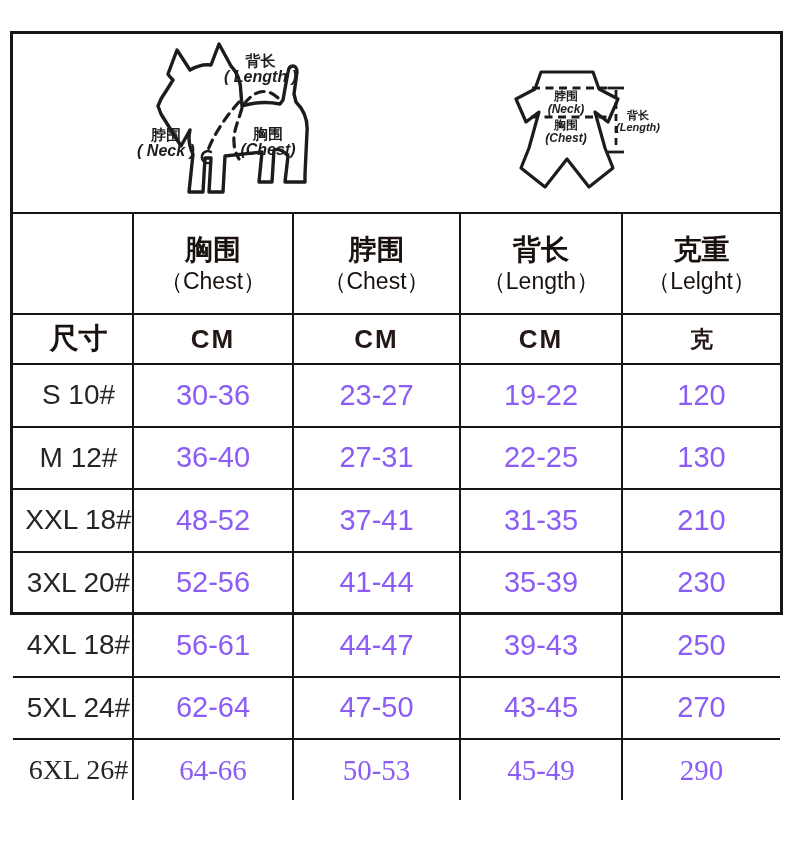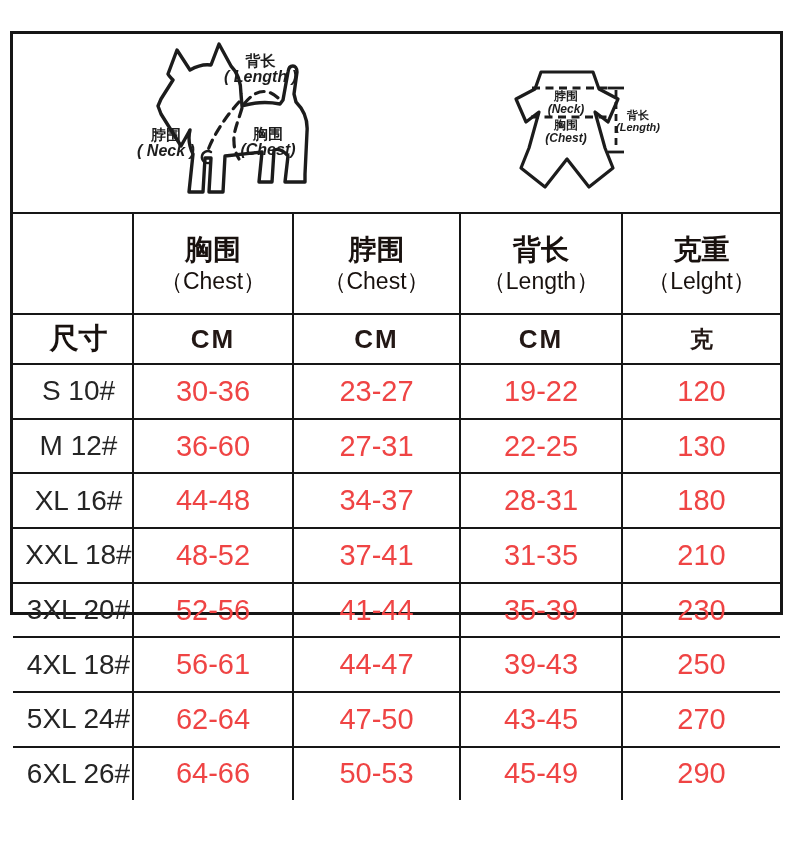--- a/index.html
+++ b/index.html
@@ -30,29 +30,29 @@
   table.size-table{
     width:100%;height:586px;border-collapse:collapse;table-layout:fixed;
   }
   .size-table th,.size-table td{
     border:2px solid #161616;text-align:center;vertical-align:middle;
     padding:0;overflow:hidden;white-space:nowrap;
   }
   .size-table th:first-child,.size-table td:first-child{border-left:none;padding-left:12px;}
   .size-table th:last-child,.size-table td:last-child{border-right:none;margin-left:36px;}
   .size-table thead tr:first-child th{border-top:none;}
-  .size-table tbody tr:last-child td{border-bottom:none;}
+  .size-table tbody tr:last-child td{border-bottom:none;font-family:Liberation Serif, serif;}
   .hdr-cn{display:block;font-size:28px;font-weight:600;color:#18110e;line-height:1.3;}
   .hdr-en{display:block;font-size:23px;font-weight:500;color:#18110e;line-height:1.2;}
   .corner-cell{background:#fff;}
   .size-head{font-size:29px;font-weight:600;color:#18110e;}
   .unit-cm{font-size:26px;font-weight:700;letter-spacing:2px;color:#231815;}
   .unit-g{font-size:23px;font-weight:600;color:#231815;}
   .size-cell{font-size:28px;font-weight:500;color:#252525;}
-  .value-cell{font-size:29px;font-weight:500;color:#ef4444;}
+  .value-cell{font-size:29px;font-weight:500;color:#8b5cf6;}
 </style>
 </head>
 <body>
 
 <div class="frame">
 
   <div class="illus">
 
     <svg style="position:absolute;left:132px;top:8px;" width="175" height="160" viewBox="0 0 175 160">
       <path d="M23,32 L32,8 L45,28 C52,24 60,22 66,23 L74,2 L86,24 C92,30 96,40 96,52 L97,64
@@ -144,31 +144,24 @@
     <tbody>
         <tr>
           <td class="size-cell">S 10#</td>
           <td class="value-cell">30-36</td>
           <td class="value-cell">23-27</td>
           <td class="value-cell">19-22</td>
           <td class="value-cell">120</td>
         </tr>
         <tr>
           <td class="size-cell">M 12#</td>
-          <td class="value-cell">36-60</td>
+          <td class="value-cell">36-40</td>
           <td class="value-cell">27-31</td>
           <td class="value-cell">22-25</td>
           <td class="value-cell">130</td>
-        </tr>
-        <tr>
-          <td class="size-cell">XL 16#</td>
-          <td class="value-cell">44-48</td>
-          <td class="value-cell">34-37</td>
-          <td class="value-cell">28-31</td>
-          <td class="value-cell">180</td>
         </tr>
         <tr>
           <td class="size-cell">XXL 18#</td>
           <td class="value-cell">48-52</td>
           <td class="value-cell">37-41</td>
           <td class="value-cell">31-35</td>
           <td class="value-cell">210</td>
         </tr>
         <tr>
           <td class="size-cell">3XL 20#</td>

